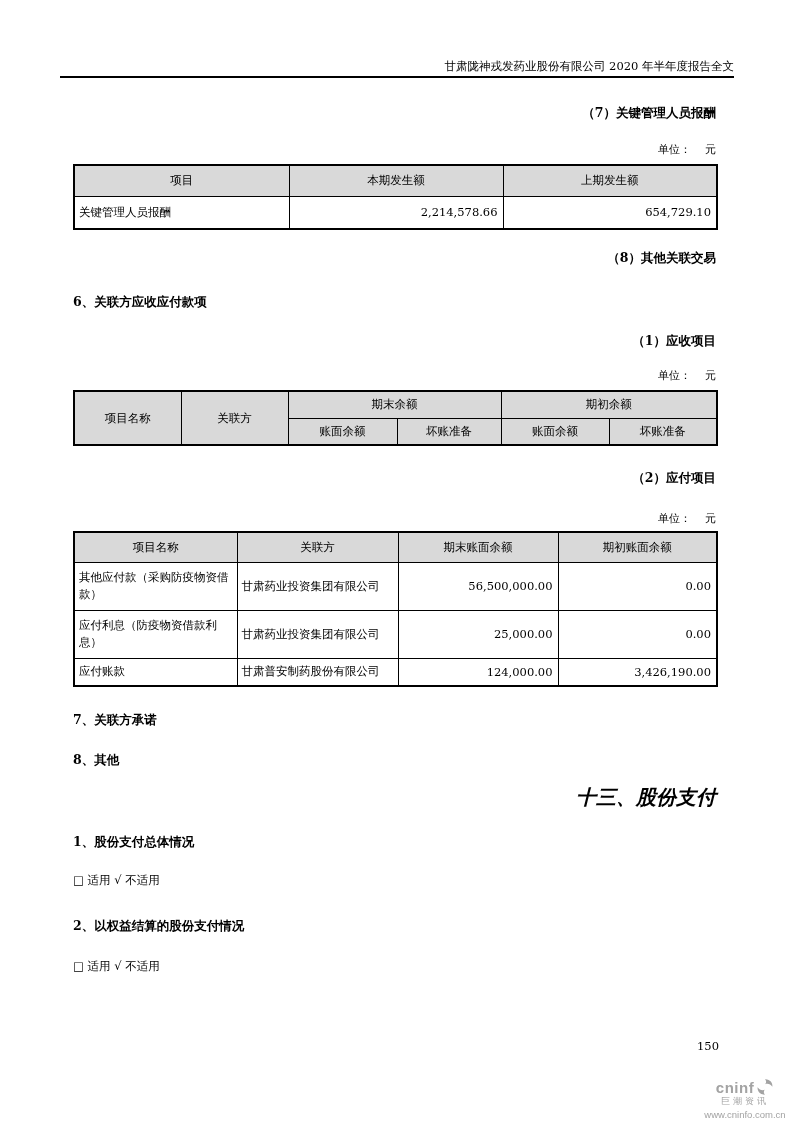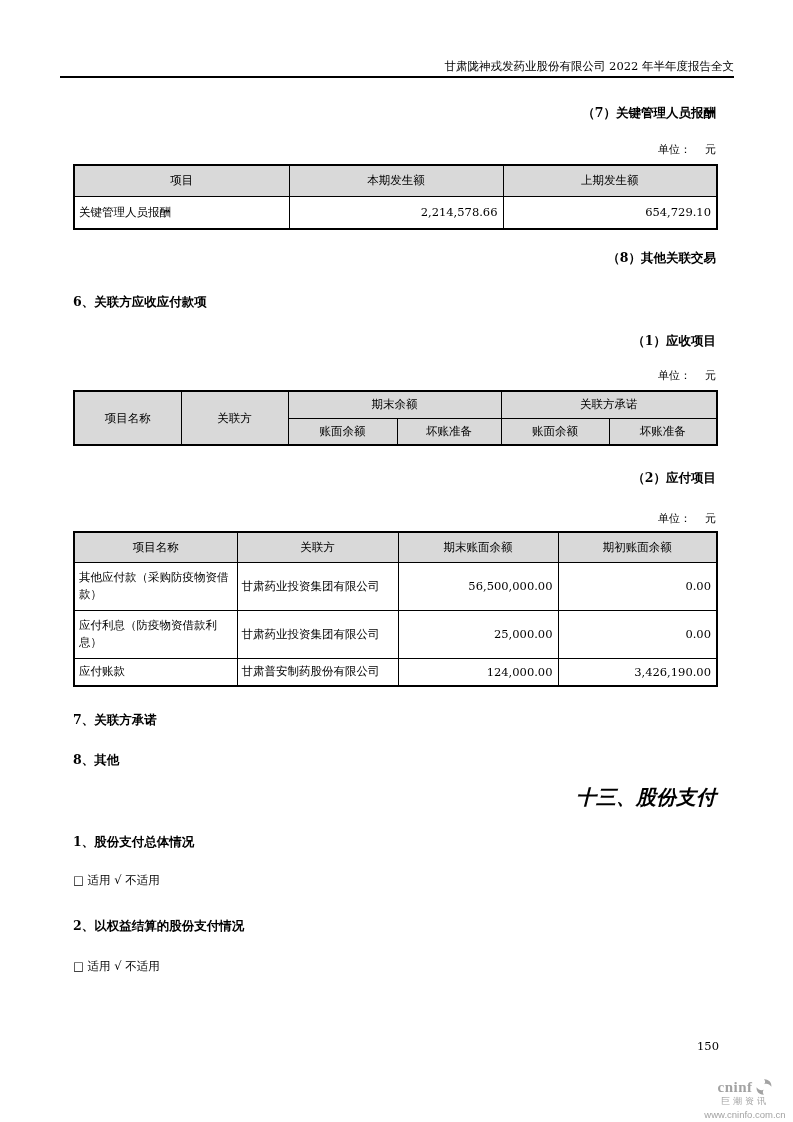--- a/index.html
+++ b/index.html
@@ -57,31 +57,31 @@
   .mt-chk2   { margin-top: 25px; }
   .page-number {
     position: absolute; top: 1039px; right: 74px;
     font-size: 11.5px;
   }
   .watermark {
     position: absolute; top: 1078px; right: 2px;
     width: 92px; color: #a3a3a3; text-align: center;
     font-family: "Liberation Sans", "DejaVu Sans", sans-serif;
   }
-  .wm-row1 { display: flex; align-items: center; justify-content: center; gap: 2px; font-family: Liberation Serif, serif; }
+  .wm-row1 { display: flex; align-items: center; justify-content: center; gap: 2px; }
   .wm-logo-text { font-size: 15px; font-weight: bold; letter-spacing: 0.5px; }
   .wm-icon svg { display: block; }
   .wm-cn { font-size: 9px; letter-spacing: 3px; margin-top: -1px; }
   .wm-url { font-size: 9.5px; margin-top: 1px; white-space: nowrap; }
 </style>
 </head>
 <body>
 
 <div class="doc-header">
-  <span class="title">甘肃陇神戎发药业股份有限公司 2022 年半年度报告全文</span>
+  <span class="title">甘肃陇神戎发药业股份有限公司 2020 年半年度报告全文</span>
 </div>
 
 <div class="content">
 
   <h2 class="sec indent mt-s7">（7）关键管理人员报酬</h2>
 
   <div class="unit-line mt-unit1">
     <span>单位：</span><span class="unit-value">元</span>
   </div>
 
@@ -122,21 +122,21 @@
         <col style="width:109px">
         <col style="width:104px">
         <col style="width:108px">
         <col style="width:108px">
       </colgroup>
     <tbody>
         <tr>
       <th rowspan="2">项目名称</th>
       <th rowspan="2">关联方</th>
       <th colspan="2">期末余额</th>
-      <th colspan="2">关联方承诺</th>
+      <th colspan="2">期初余额</th>
     </tr>
     <tr>
       <th>账面余额</th>
       <th>坏账准备</th>
       <th>账面余额</th>
       <th>坏账准备</th>
     </tr>
   </tbody>
     </table>
 

